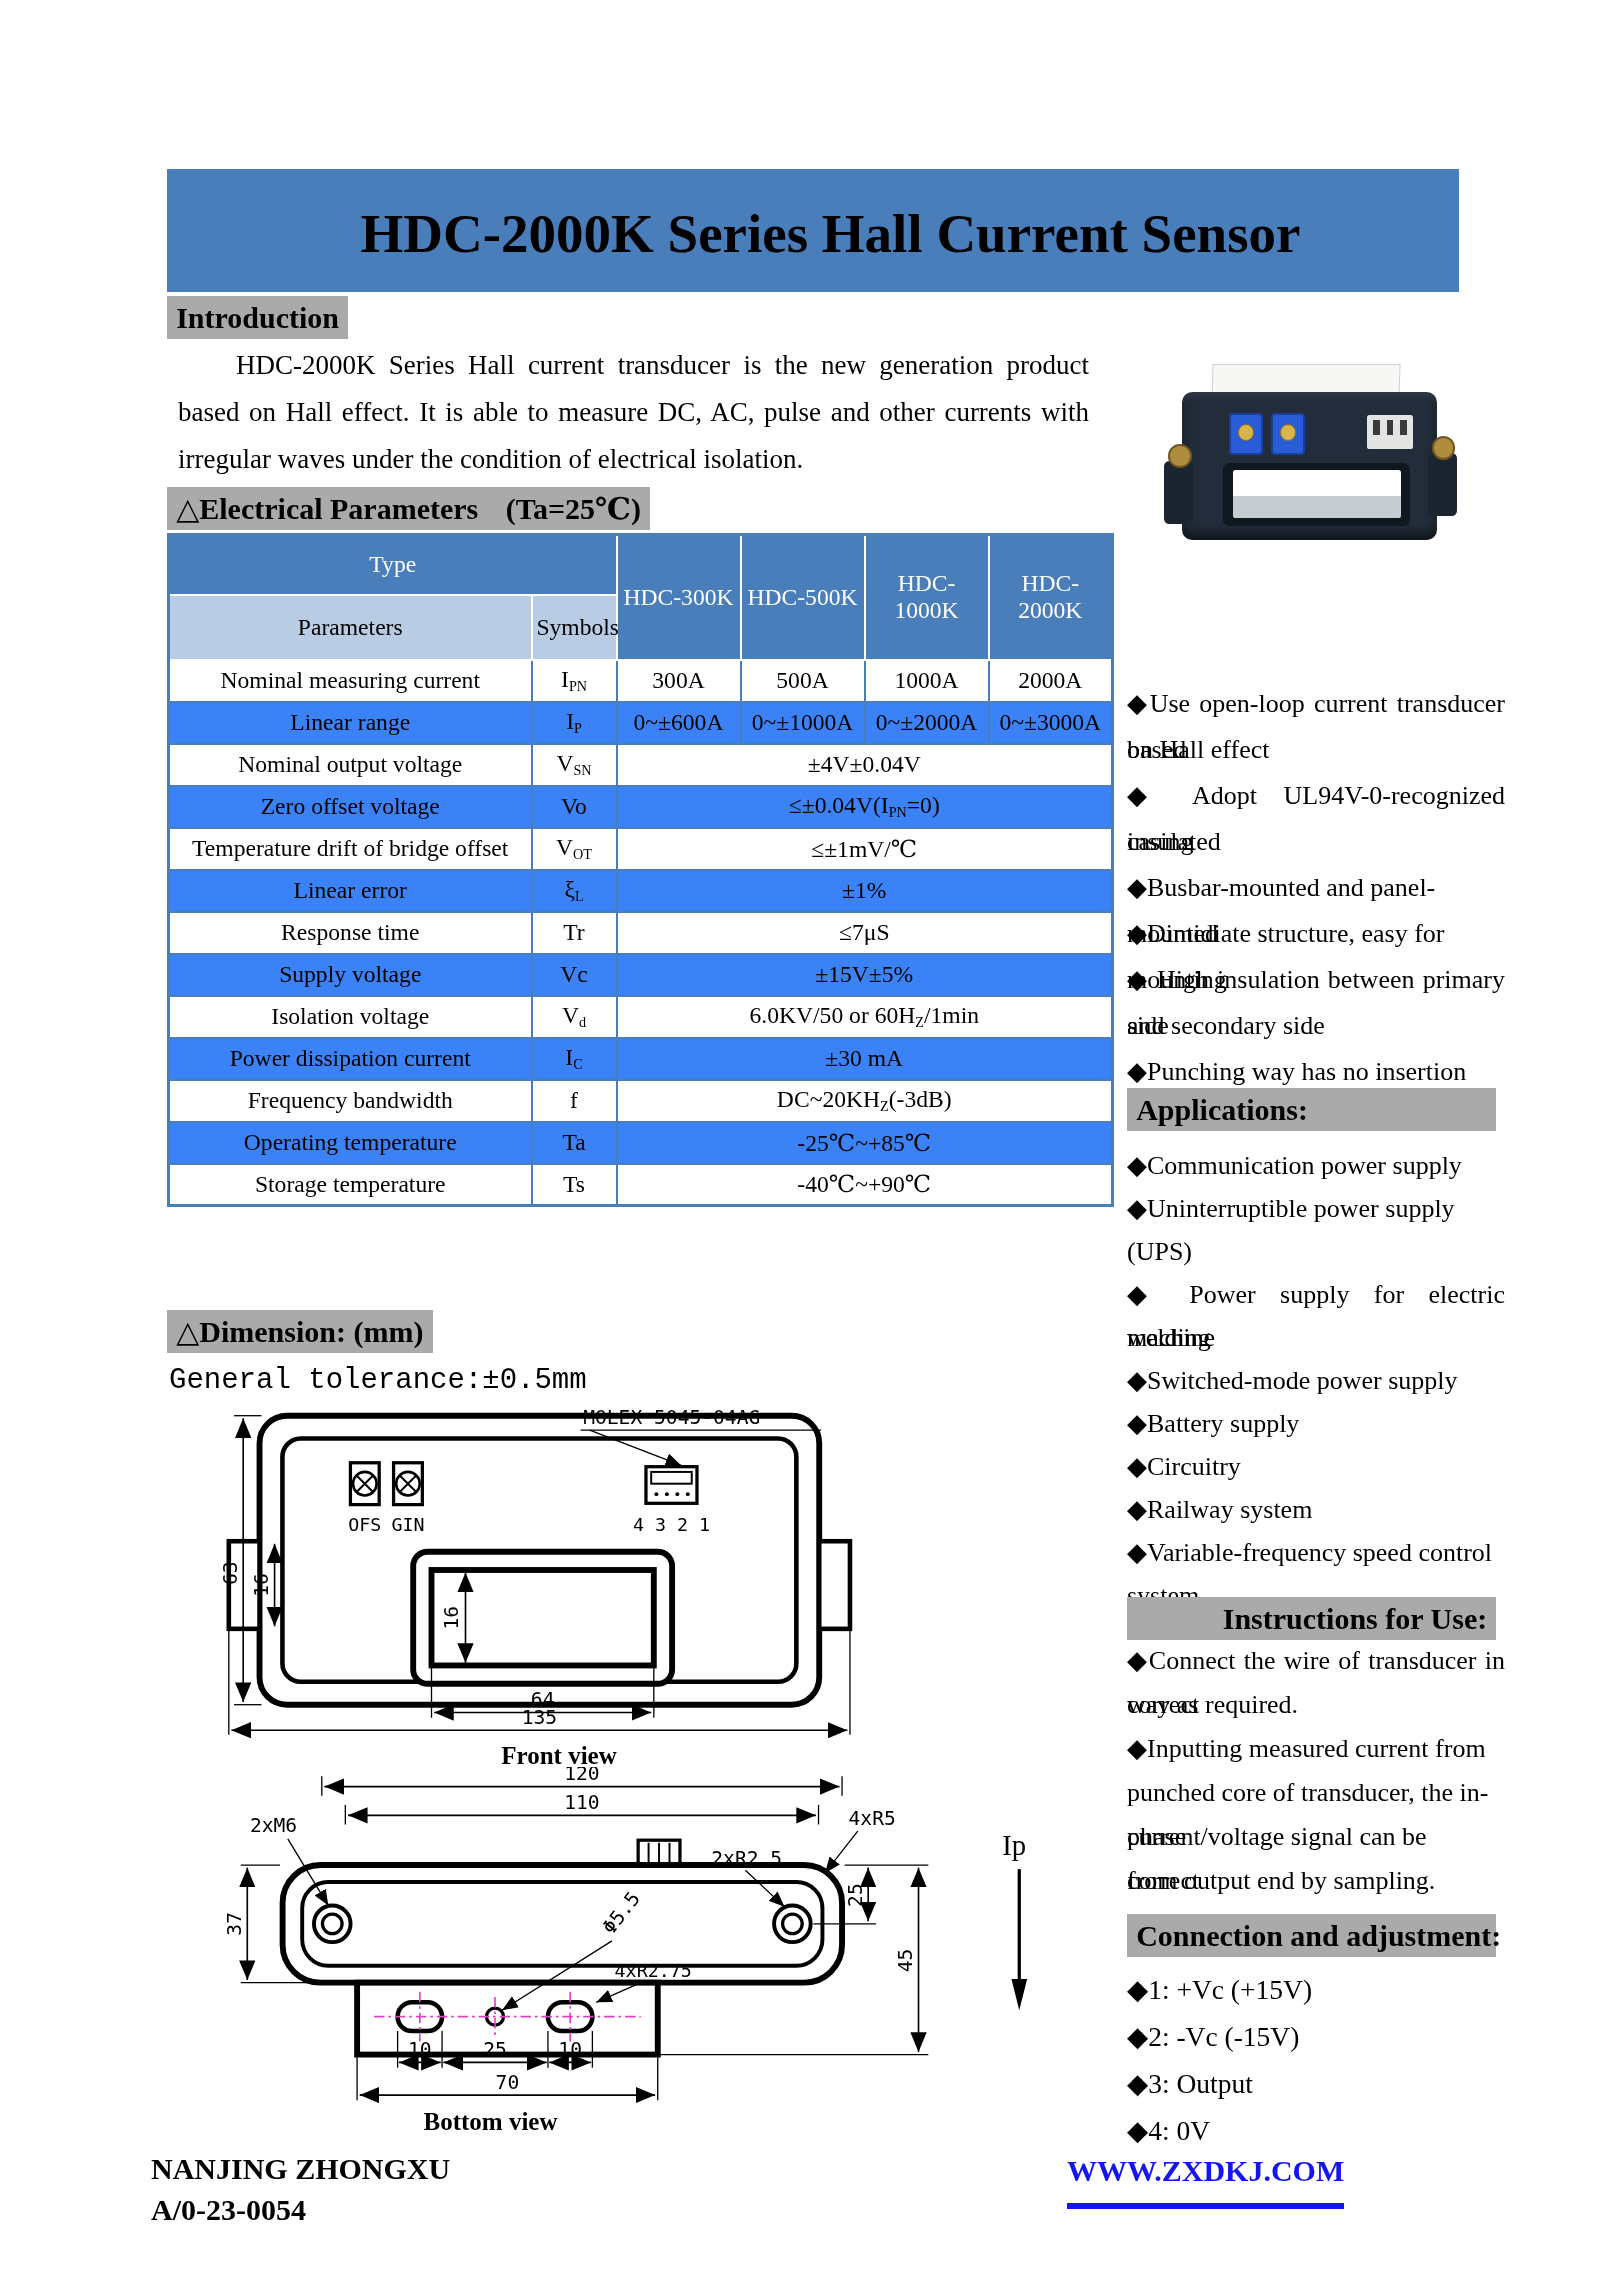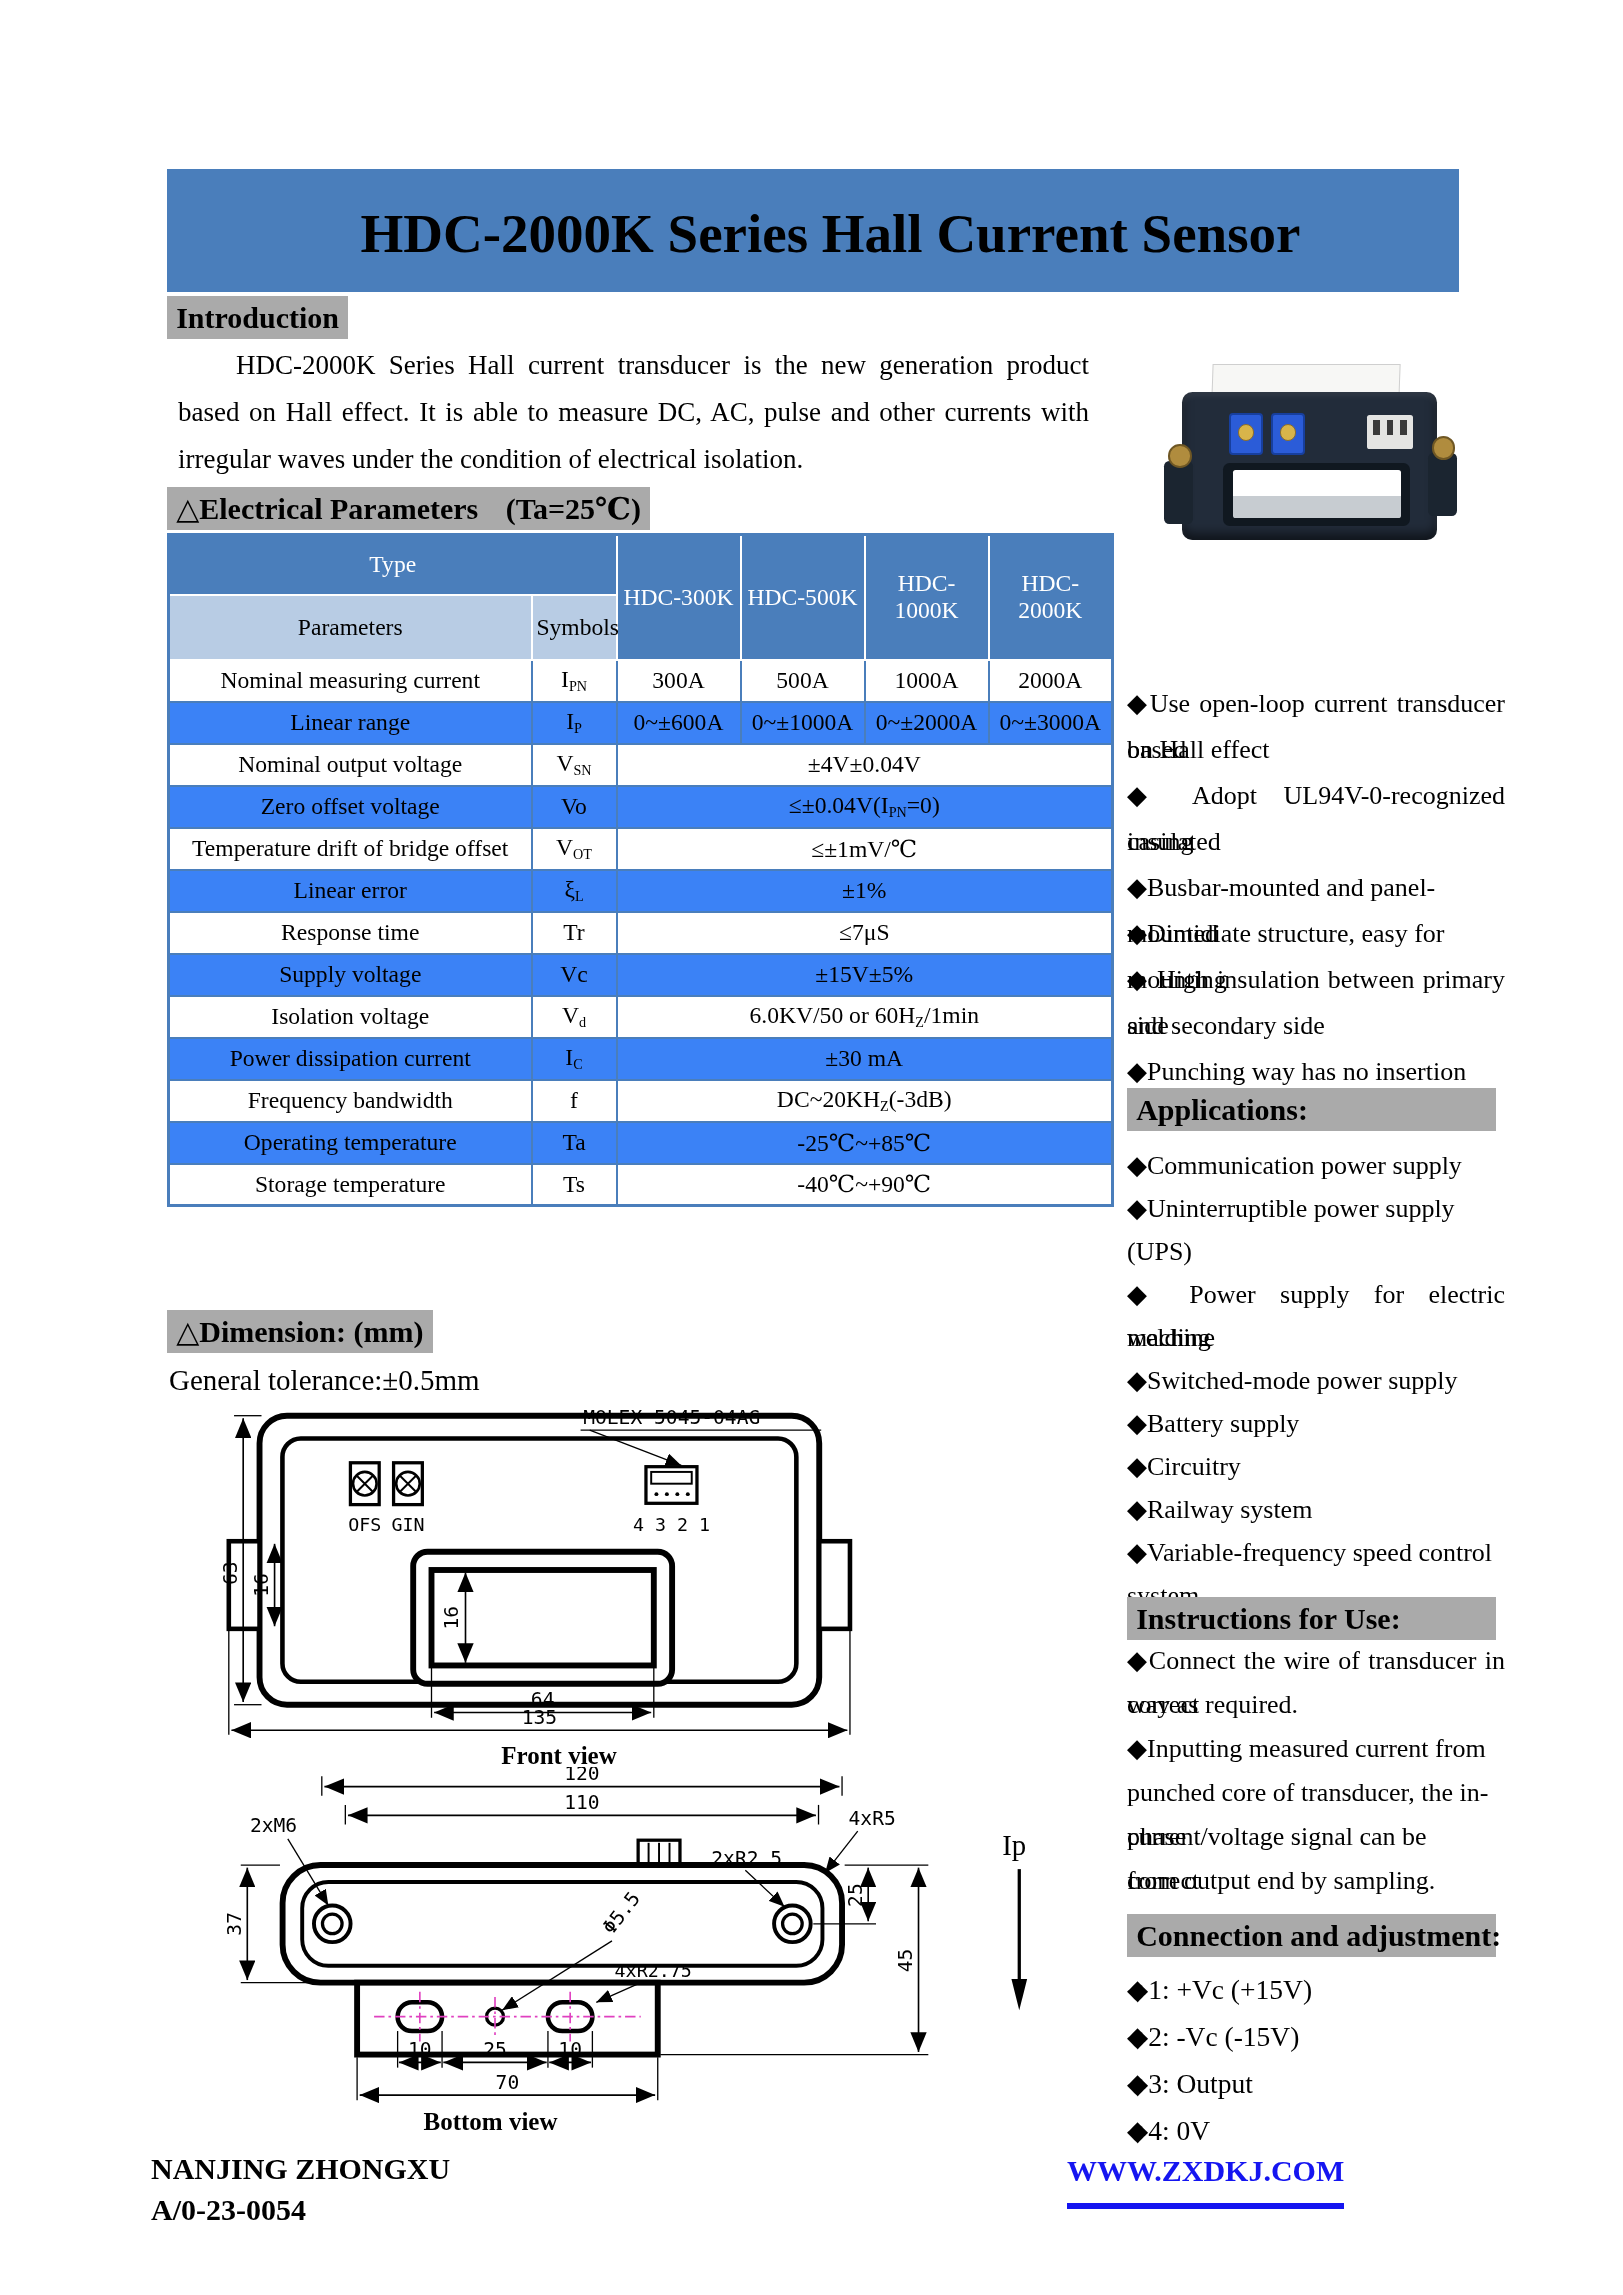--- a/index.html
+++ b/index.html
@@ -60,21 +60,21 @@
   .ph-conn i:nth-child(1){left:5.9px;} .ph-conn i:nth-child(2){left:19.6px;} .ph-conn i:nth-child(3){left:33px;}
   .ph-window{position:absolute;left:41px;top:71px;width:187px;height:63px;background:#101820;
              border-radius:6.5px;padding:7.9px 9.2px;box-sizing:border-box;}
   .ph-window-in{width:100%;height:100%;background:linear-gradient(#ffffff 55%,#c7ccd1 55%);border-radius:2.6px;}
   .ph-tab{position:absolute;top:97px;width:29px;height:63px;background:#1b2530;border-radius:5.2px;}
   .ph-tab.left{left:-3.9px;} .ph-tab.right{right:-3.9px;top:89px;}
   .ph-bolt{position:absolute;left:3.9px;top:-17px;width:19.6px;height:19.6px;border-radius:50%;
            background:#b08c3e;border:2px solid #6f5724;}
 
   
-  .tolerance{position:absolute;left:169px;top:1364px;font-family:Liberation Serif, serif;
+  .tolerance{position:absolute;left:169px;top:1364px;font-family:Liberation Mono, monospace;
              font-size:29px;}
   svg.fv{position:absolute;left:222px;top:1400px;width:674px;height:340px;}
   svg.bv{position:absolute;left:222px;top:1767px;width:746px;height:366px;}
   svg.ipar{position:absolute;left:985px;top:1826px;width:79px;height:196px;}
   .o9{fill:none;stroke:#000;stroke-width:9;} .o7{fill:none;stroke:#000;stroke-width:7;}
   .o6{fill:none;stroke:#000;stroke-width:6;} .o5{fill:none;stroke:#000;stroke-width:5;}
   .o4{fill:none;stroke:#000;stroke-width:4;} .o3{fill:none;stroke:#000;stroke-width:3;}
   .wf{fill:#ffffff;}
   .dim{stroke:#000;stroke-width:2.5;fill:none;}
   .thin{stroke:#000;stroke-width:2;fill:none;}
@@ -248,21 +248,21 @@
       <p>(UPS)</p>
       <p class="j">◆ Power supply for electric welding</p>
       <p>machine</p>
       <p>◆Switched-mode power supply</p>
       <p>◆Battery supply</p>
       <p>◆Circuitry</p>
       <p>◆Railway system</p>
       <p>◆Variable-frequency speed control system</p>
     </div>
 
-  <div class="gray-bar rbar" style="left:1127px;top:1597px;">Instructions for Use:</div>
+  <div class="gray-bar rbar" style="left:1127px;top:1597px;text-align:right;">Instructions for Use:</div>
   <div class="rlist instr" style="top:1639px;">
 
   <p class="j">◆Connect the wire of transducer in correct</p>
       <p>way as required.</p>
       <p>◆Inputting measured current from</p>
       <p>punched core of transducer, the in-phase</p>
       <p>current/voltage  signal can be correct</p>
       <p>from output end by sampling.</p>
     </div>
 

